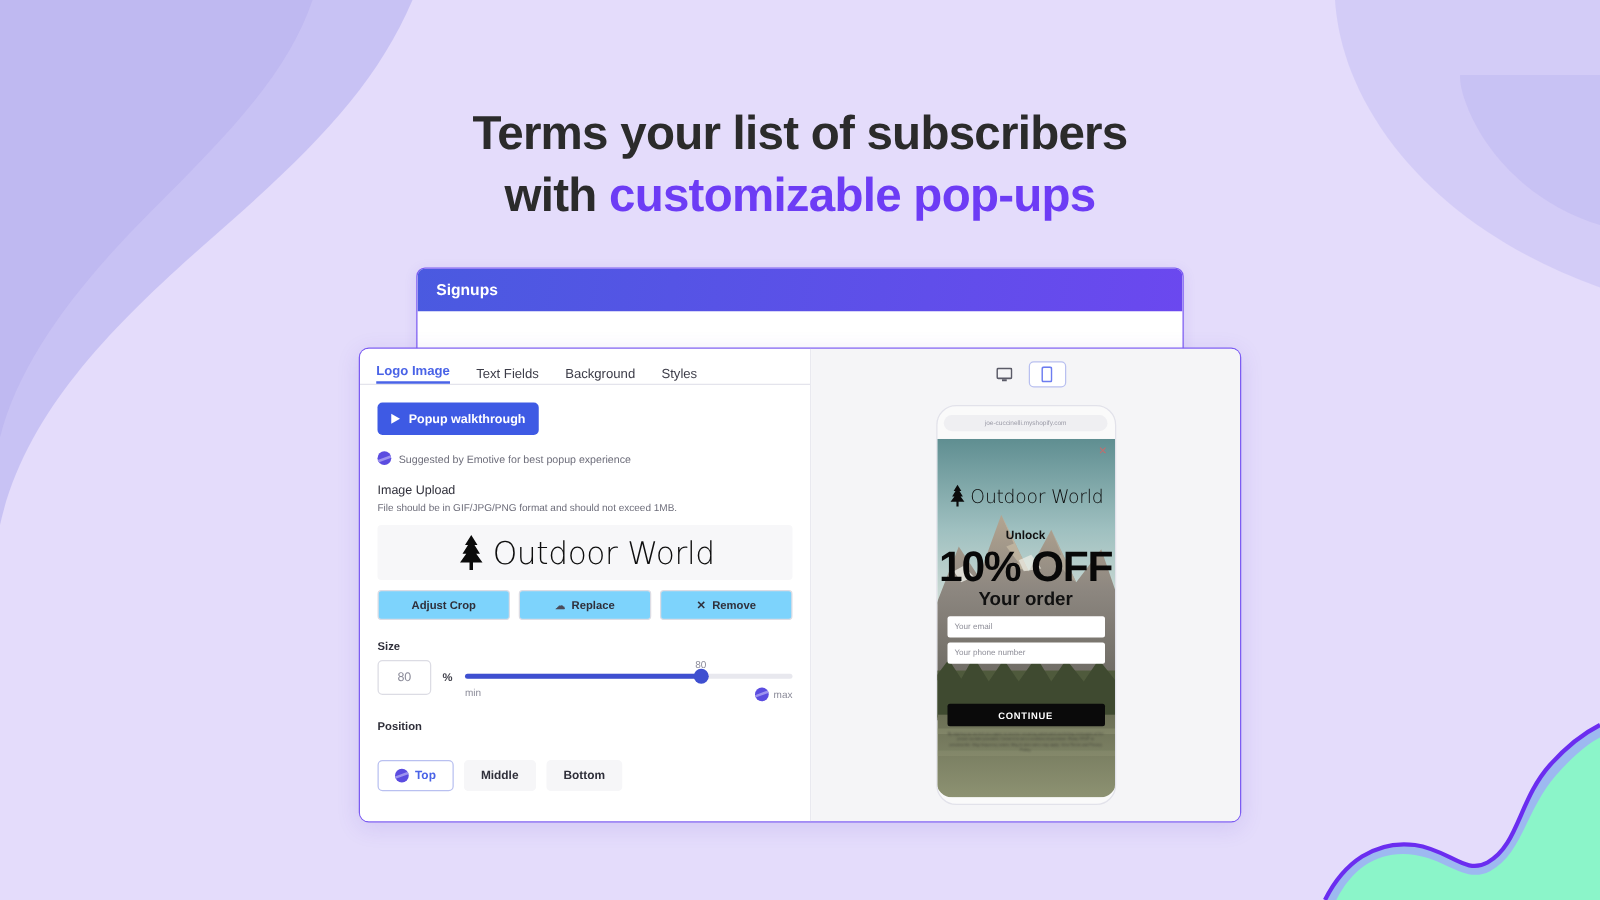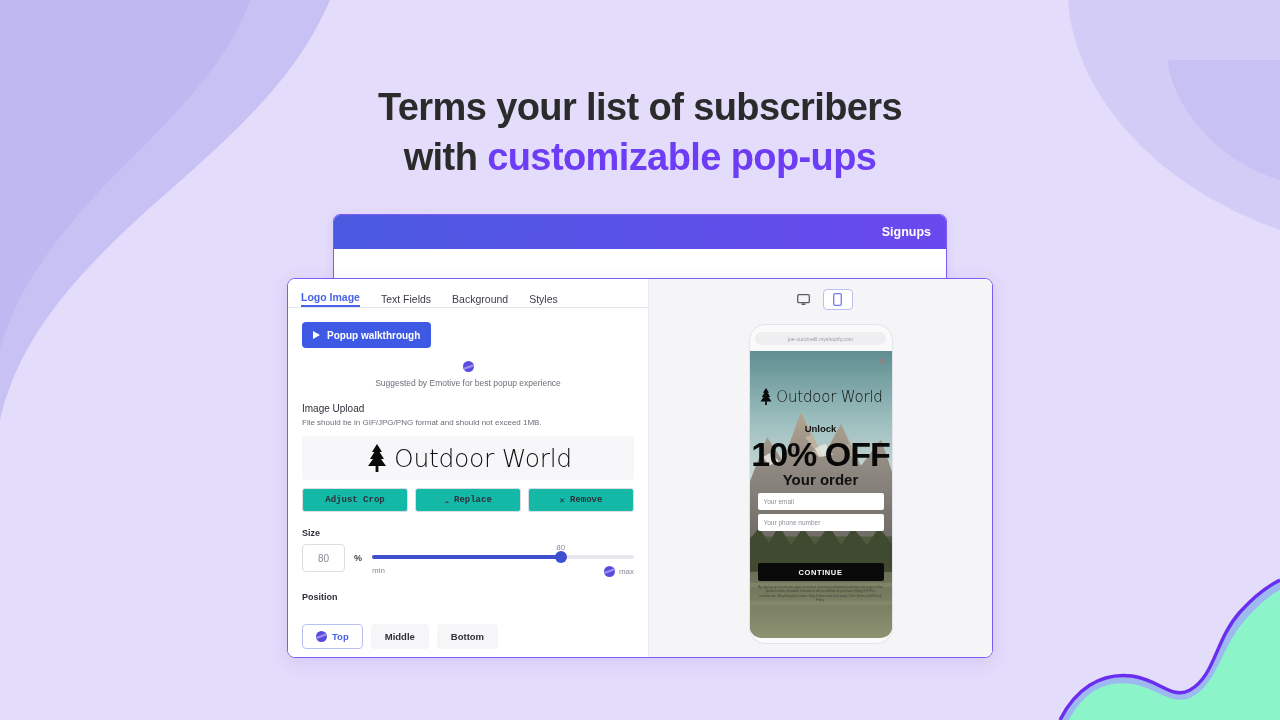--- a/index.html
+++ b/index.html
@@ -35,21 +35,20 @@
     background: #ffffff;
     overflow: hidden;
     z-index: 6;
     box-shadow: 0 2px 10px rgba(90,60,200,0.10);
   }
   .signups-header {
     height: 34px;
     background: linear-gradient(100deg, #4a5ae0 0%, #6b48ef 100%);
     display: flex; align-items: center;
     padding: 0 15px;
-    justify-content: flex-end;
   }
   .signups-title { color: #fff; font-size: 12.5px; font-weight: bold; }
 
   
   .app-panel {
     position: absolute; left: 287px; top: 278px;
     width: 706px; height: 380px;
     background: #ffffff;
     border: 1.5px solid #7c5cf2;
     border-radius: 8px;
@@ -97,21 +96,20 @@
   .play-icon {
     width: 0; height: 0;
     border-left: 7px solid #fff;
     border-top: 4.5px solid transparent;
     border-bottom: 4.5px solid transparent;
   }
 
   .suggest-row {
     display: flex; align-items: center; gap: 6px;
     margin-top: 13px;
-    flex-direction: column;
   }
   .badge-icon {
     width: 11px; height: 11px; flex: 0 0 11px;
     border-radius: 50%;
     background: #5b4ce0;
     position: relative; overflow: hidden;
   }
   .badge-icon::after {
     content: ""; position: absolute;
     left: -2px; top: 4.5px; width: 16px; height: 2.2px;
@@ -138,25 +136,25 @@
   .logo-word {
     font-size: 25px; color: #0e0e0e;
     font-family: "DejaVu Sans", sans-serif;
     font-weight: 300; letter-spacing: -0.3px;
   }
 
   .btn-row { display: flex; gap: 7px; margin-top: 8px; }
   .ghost-btn {
     flex: 1; height: 24px;
     border: 1px solid #dcdce4; border-radius: 3px;
-    background: #14b8a6; color: #2f2f3a;
+    background: #7dd3fc; color: #2f2f3a;
     font-size: 9px; font-weight: bold;
     display: flex; align-items: center; justify-content: center; gap: 5px;
     cursor: pointer;
-    font-family: Liberation Mono, monospace;
+    font-family: Liberation Sans, sans-serif;
   }
   .cloud-icon { font-size: 8px; color: #4b4b58; }
   .x-icon { font-size: 9px; color: #2f2f3a; font-weight: bold; }
 
   .size-label { font-size: 9px; font-weight: bold; color: #2f2f3a; margin-top: 16px; }
   .size-row { display: flex; align-items: flex-start; margin-top: 6px; }
   .size-input {
     width: 43px; height: 28px;
     border: 1px solid #dcdce4; border-radius: 4px;
     background: #fff; color: #8b8b99;

